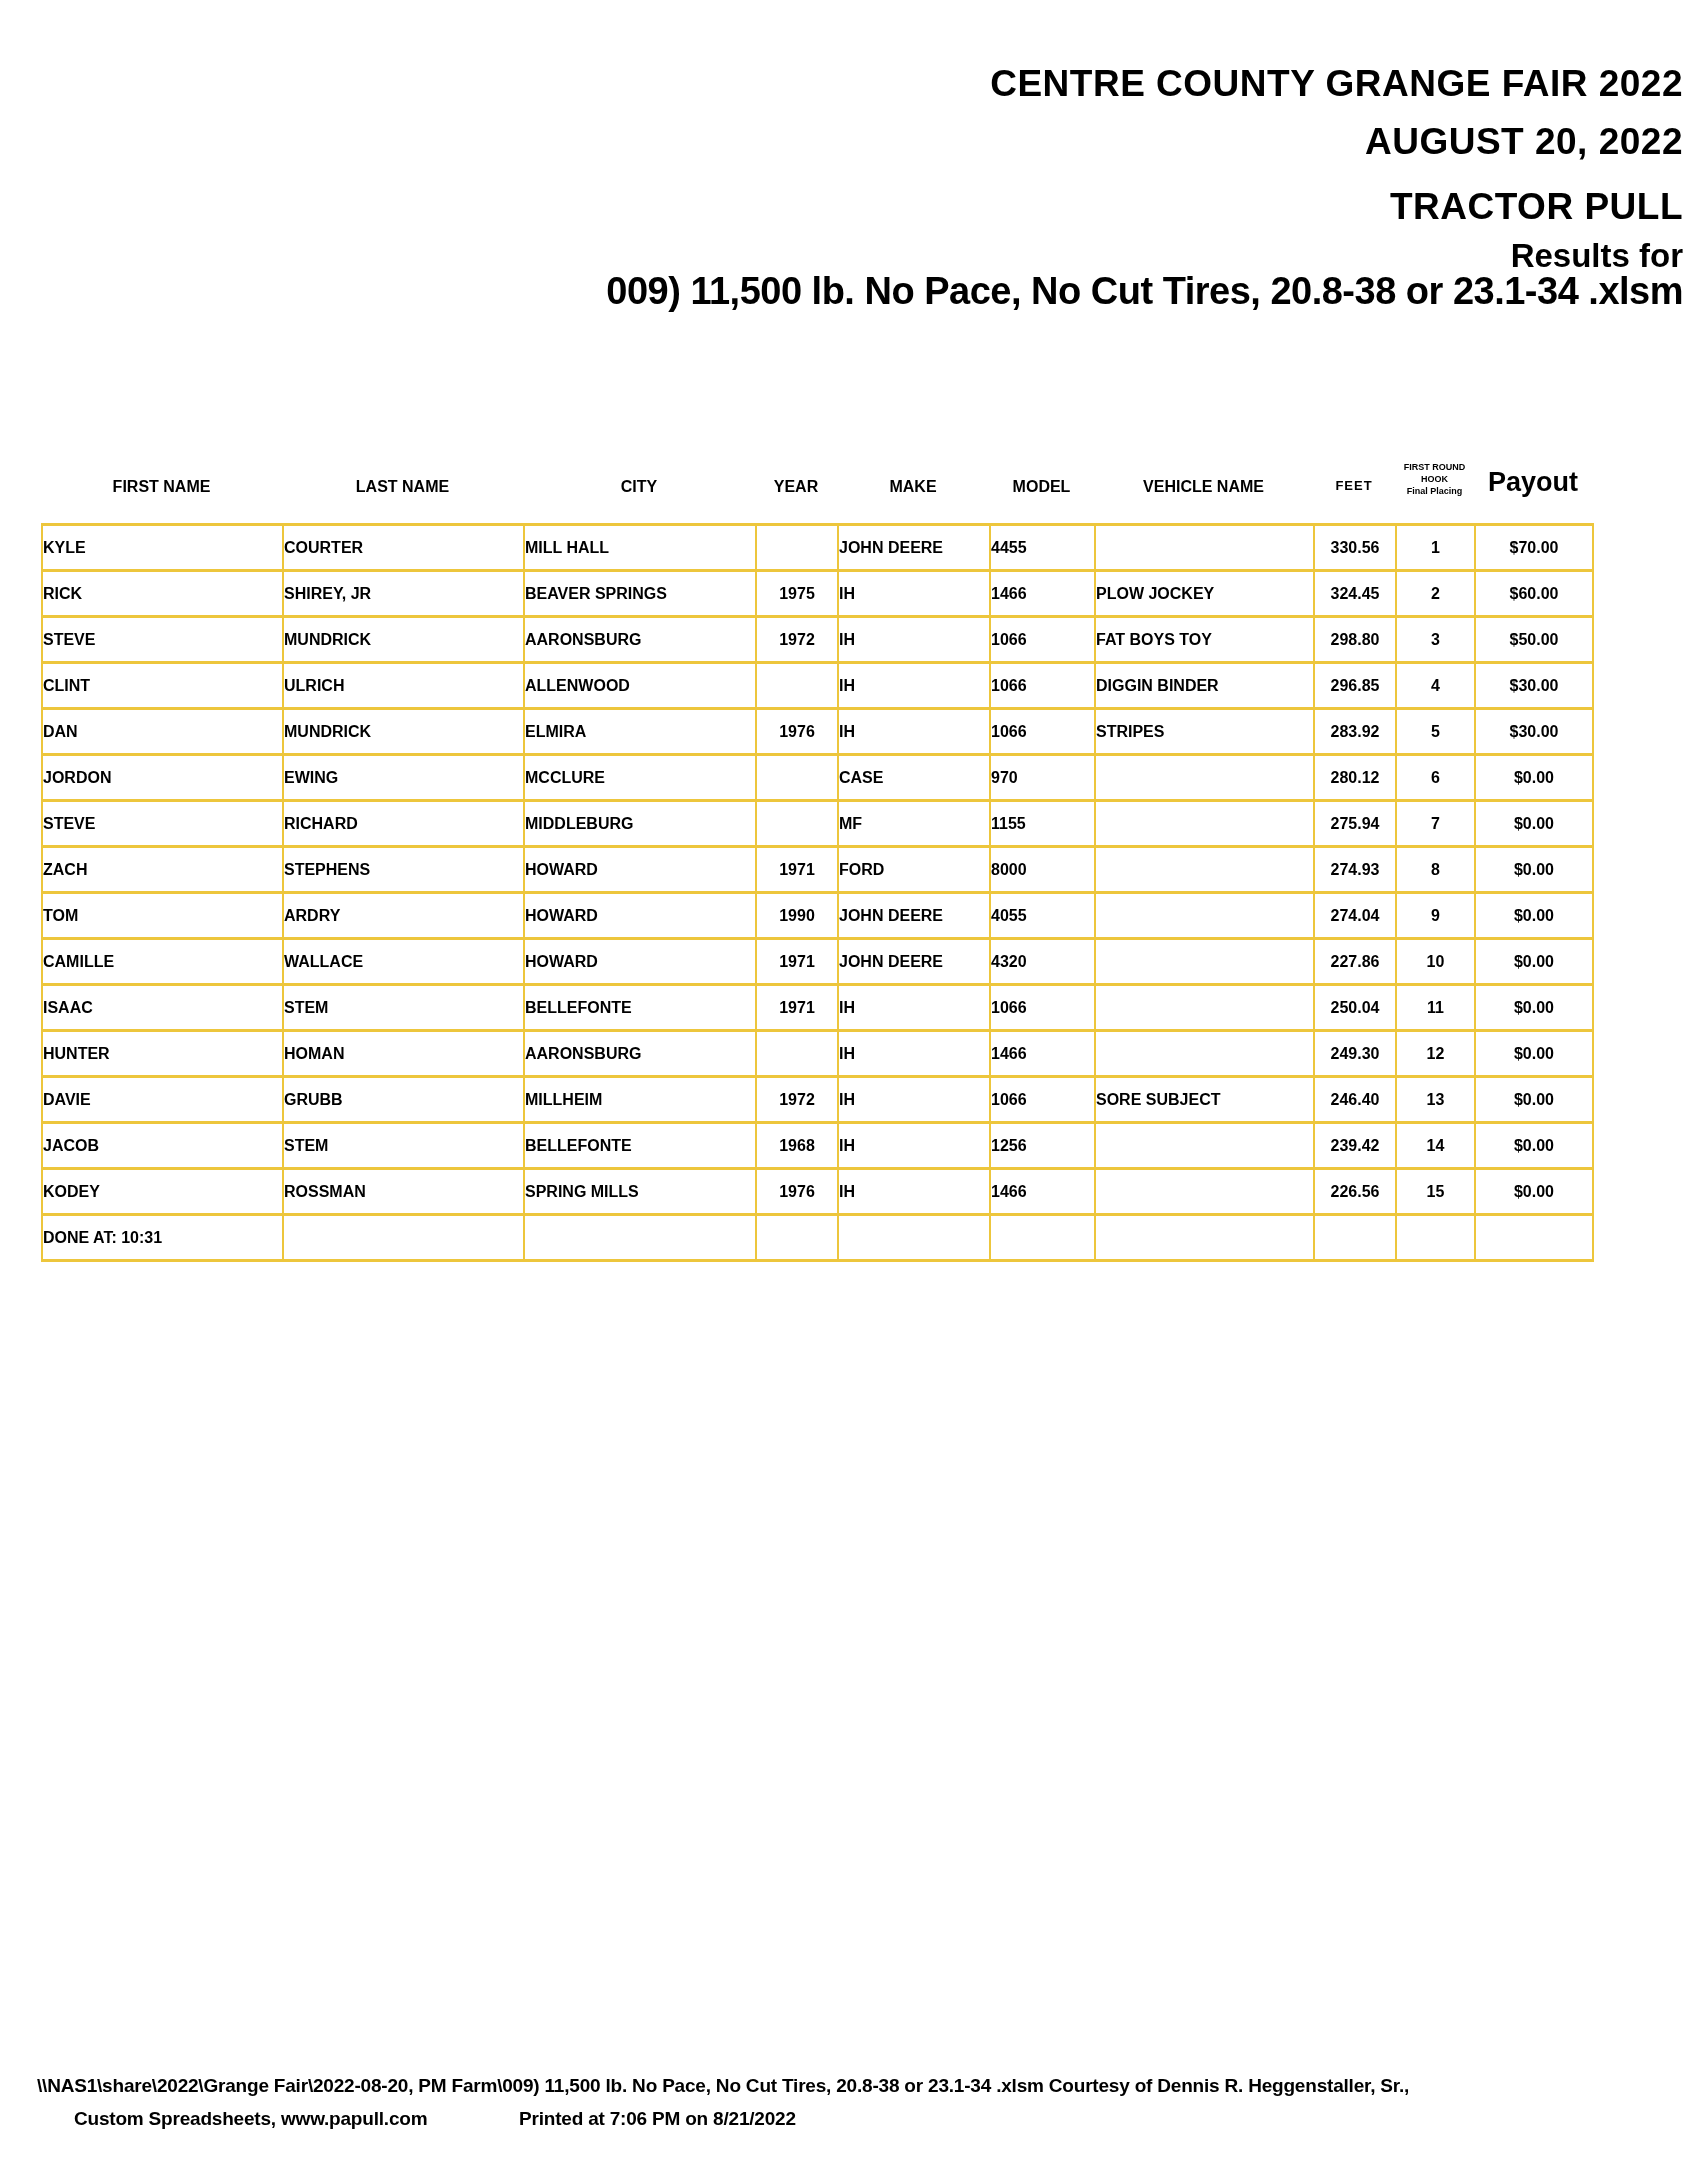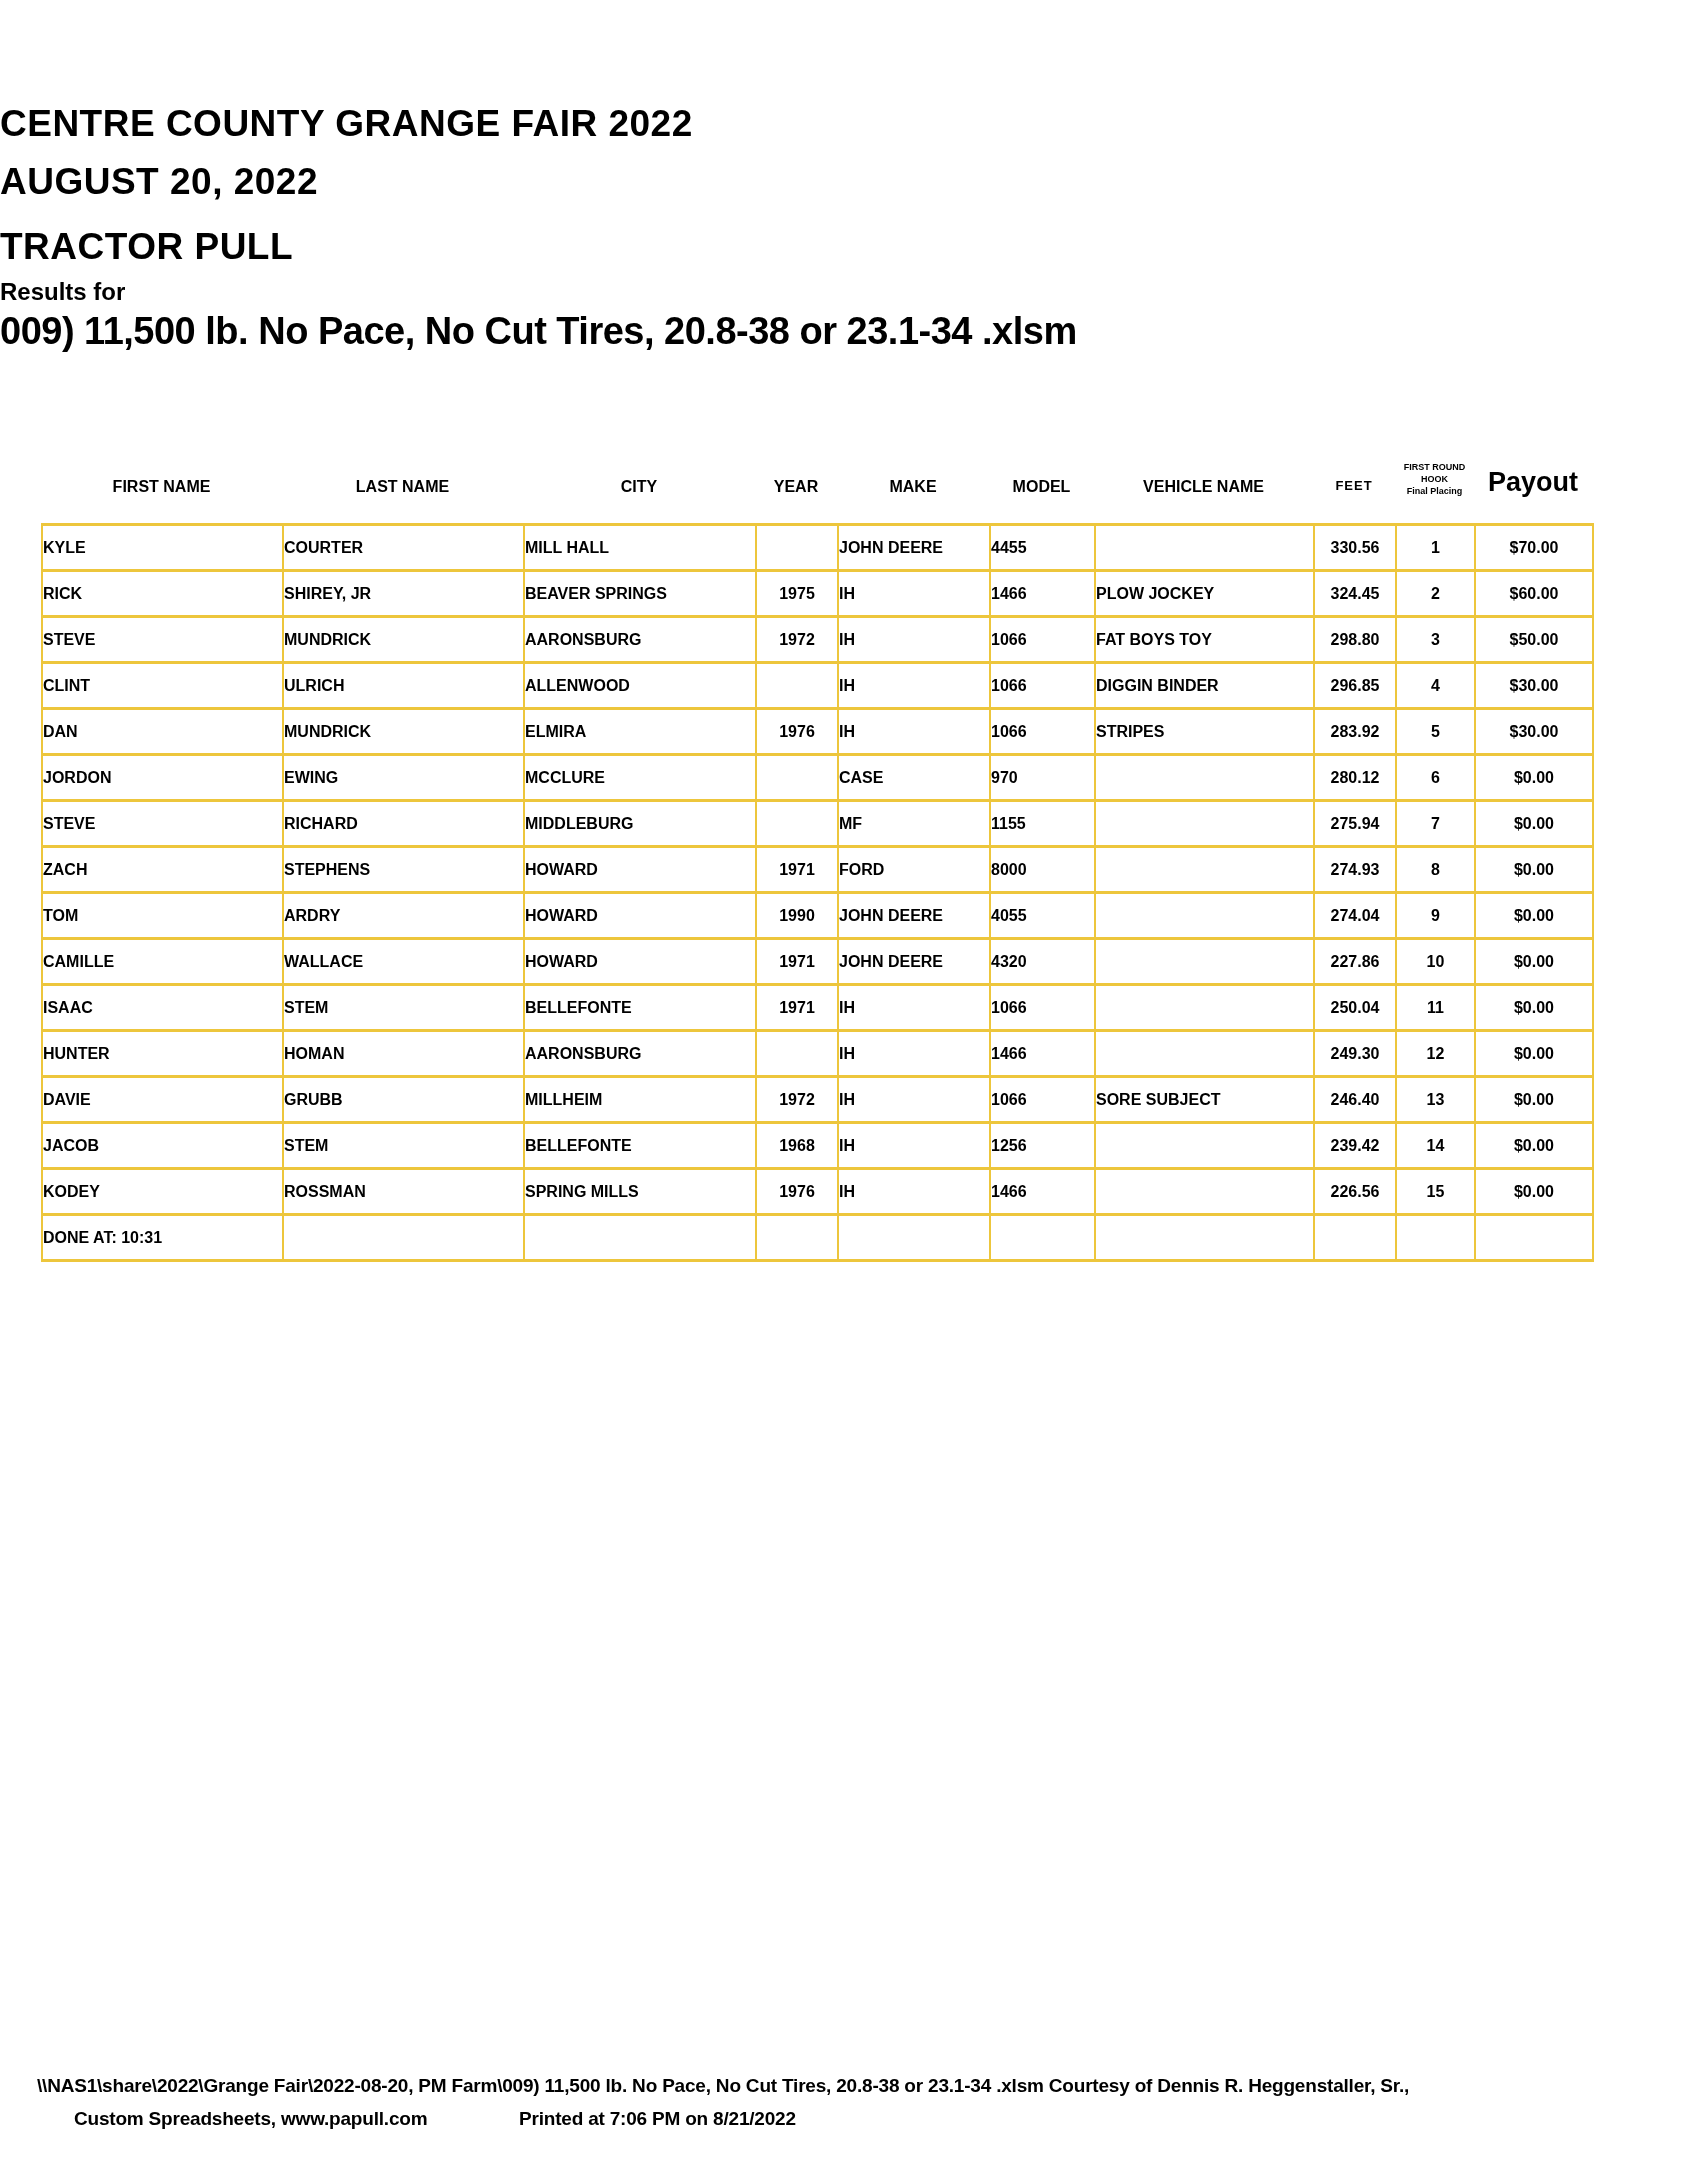--- a/index.html
+++ b/index.html
@@ -8,25 +8,25 @@
   body {
     width: 1683px; height: 2178px;
     background: #ffffff;
     position: relative;
     font-family: "Liberation Sans", sans-serif;
     color: #000;
     font-weight: 700;
   }
 
   
-  .title-line { position: absolute; left: 0; width: 100%; text-align: left; line-height: 1.05; margin-top: 40px; }
+  .title-line { position: absolute; left: 0; width: 100%; text-align: right; line-height: 1.05; }
   .t1 { top: 65px;  font-size: 37px; letter-spacing: 0.5px; }
   .t2 { top: 123px; font-size: 37px; letter-spacing: 0.5px; }
   .t3 { top: 188px; font-size: 37px; letter-spacing: 0.5px; }
-  .t4 { top: 239px; font-size: 24px; }
+  .t4 { top: 239px; font-size: 33px; }
   .t5 { top: 272px; font-size: 38px; letter-spacing: -0.5px; }
 
   
   .header-row {
     position: absolute; left: 41px; top: 432px; width: 1550px; height: 65px;
     display: grid;
     grid-template-columns: 241px 241px 232px 82px 152px 105px 219px 82px 79px 118px;
     align-items: end;
   }
   .hcell { text-align: center; font-size: 16px; line-height: 1.05; padding-bottom: 1px; }

